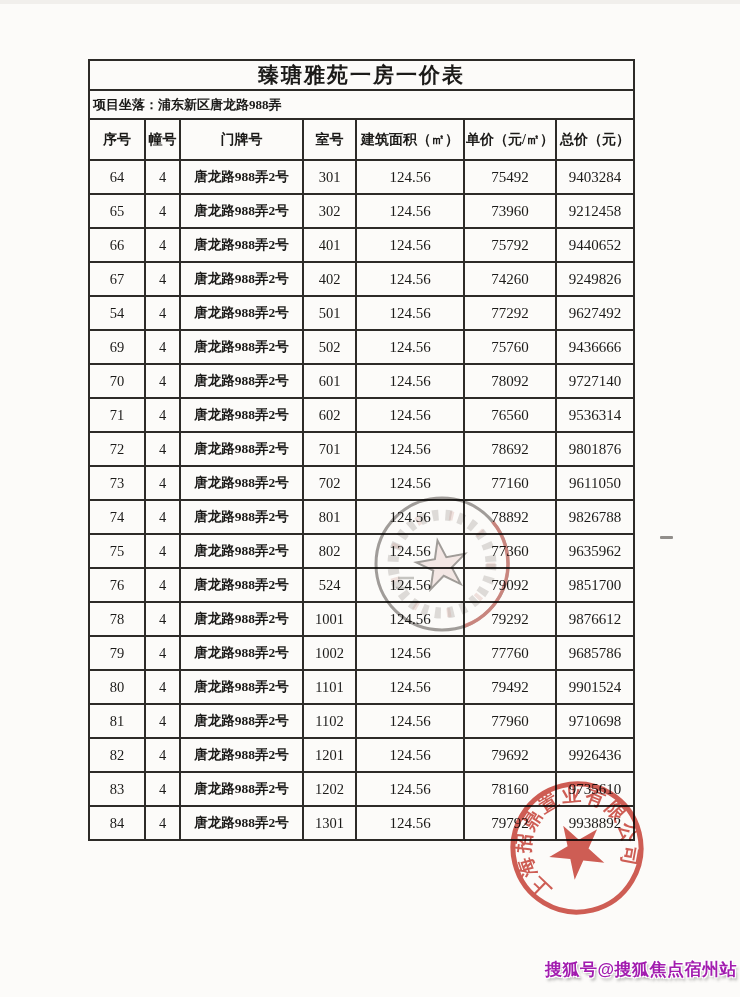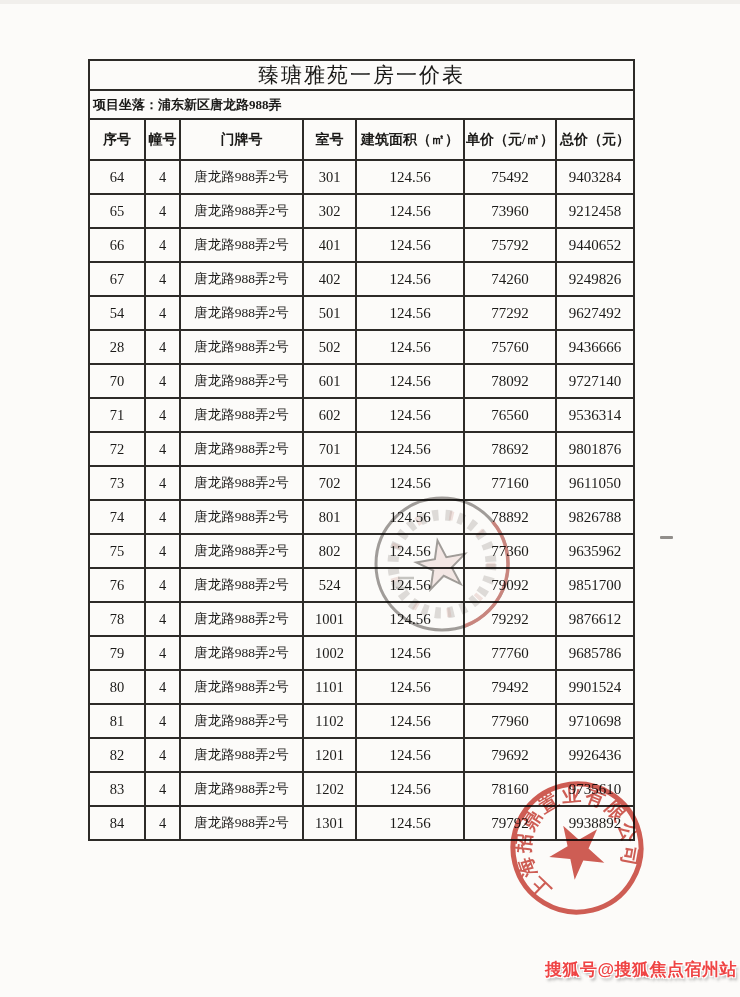--- a/index.html
+++ b/index.html
@@ -14,35 +14,35 @@
     position:absolute;left:88px;top:59px;width:545px;
     border-collapse:collapse;table-layout:fixed;
     background:transparent;
   }
   .price-table td,.price-table th{
     border:2px solid #2d2b28;
     text-align:center;vertical-align:middle;
     padding:0;color:#1b1a18;
     overflow:hidden;white-space:nowrap;
   }
-  .title-cell{height:28px;font-size:21px;font-weight:normal;letter-spacing:2px;}
+  .title-cell{height:28px;font-size:21px;font-weight:bold;letter-spacing:2px;}
   .location-cell{height:27px;text-align:left !important;padding-left:3px !important;font-size:13px;font-weight:bold;margin-left:32px;}
   .price-table thead th{height:39px;font-size:14px;font-weight:bold;}
   .price-table tbody td{height:32px;font-size:15px;}
-  .price-table tbody td.c2{font-size:13.5px;font-weight:normal;}
+  .price-table tbody td.c2{font-size:13.5px;font-weight:bold;}
   .price-table tbody td.c0,.price-table tbody td.c1,.price-table tbody td.c3{font-size:14.5px;}
   col.w0{width:56px}col.w1{width:35px}col.w2{width:123px}col.w3{width:53px}
   col.w4{width:108px}col.w5{width:92px}col.w6{width:78px}
 
   .stamp{position:absolute;pointer-events:none;mix-blend-mode:multiply;filter:blur(0.4px);}
   .stray-dash{position:absolute;left:660px;top:536px;width:13px;height:3px;background:#6d6a66;opacity:.75;border-radius:1px;}
   .watermark{
     position:absolute;right:3px;bottom:16px;
     font-family:"Liberation Sans","DejaVu Sans",sans-serif;
-    font-size:17px;font-weight:bold;color:#ef4444;letter-spacing:.5px;
+    font-size:17px;font-weight:bold;color:#a21caf;letter-spacing:.5px;
     text-shadow:-1px -1px 0 #fff,1px -1px 0 #fff,-1px 1px 0 #fff,1px 1px 0 #fff,2px 3px 3px rgba(60,60,60,.45);
   }
 </style>
 </head>
 <body>
 
 <div class="scan-edge"></div>
 
 <table class="price-table">
   <colgroup>
@@ -111,21 +111,21 @@
       <tr>
         <td class="c0">54</td>
         <td class="c1">4</td>
         <td class="c2">唐龙路988弄2号</td>
         <td class="c3">501</td>
         <td class="c4">124.56</td>
         <td class="c5">77292</td>
         <td class="c6">9627492</td>
       </tr>
       <tr>
-        <td class="c0">28</td>
+        <td class="c0">69</td>
         <td class="c1">4</td>
         <td class="c2">唐龙路988弄2号</td>
         <td class="c3">502</td>
         <td class="c4">124.56</td>
         <td class="c5">75760</td>
         <td class="c6">9436666</td>
       </tr>
       <tr>
         <td class="c0">70</td>
         <td class="c1">4</td>

